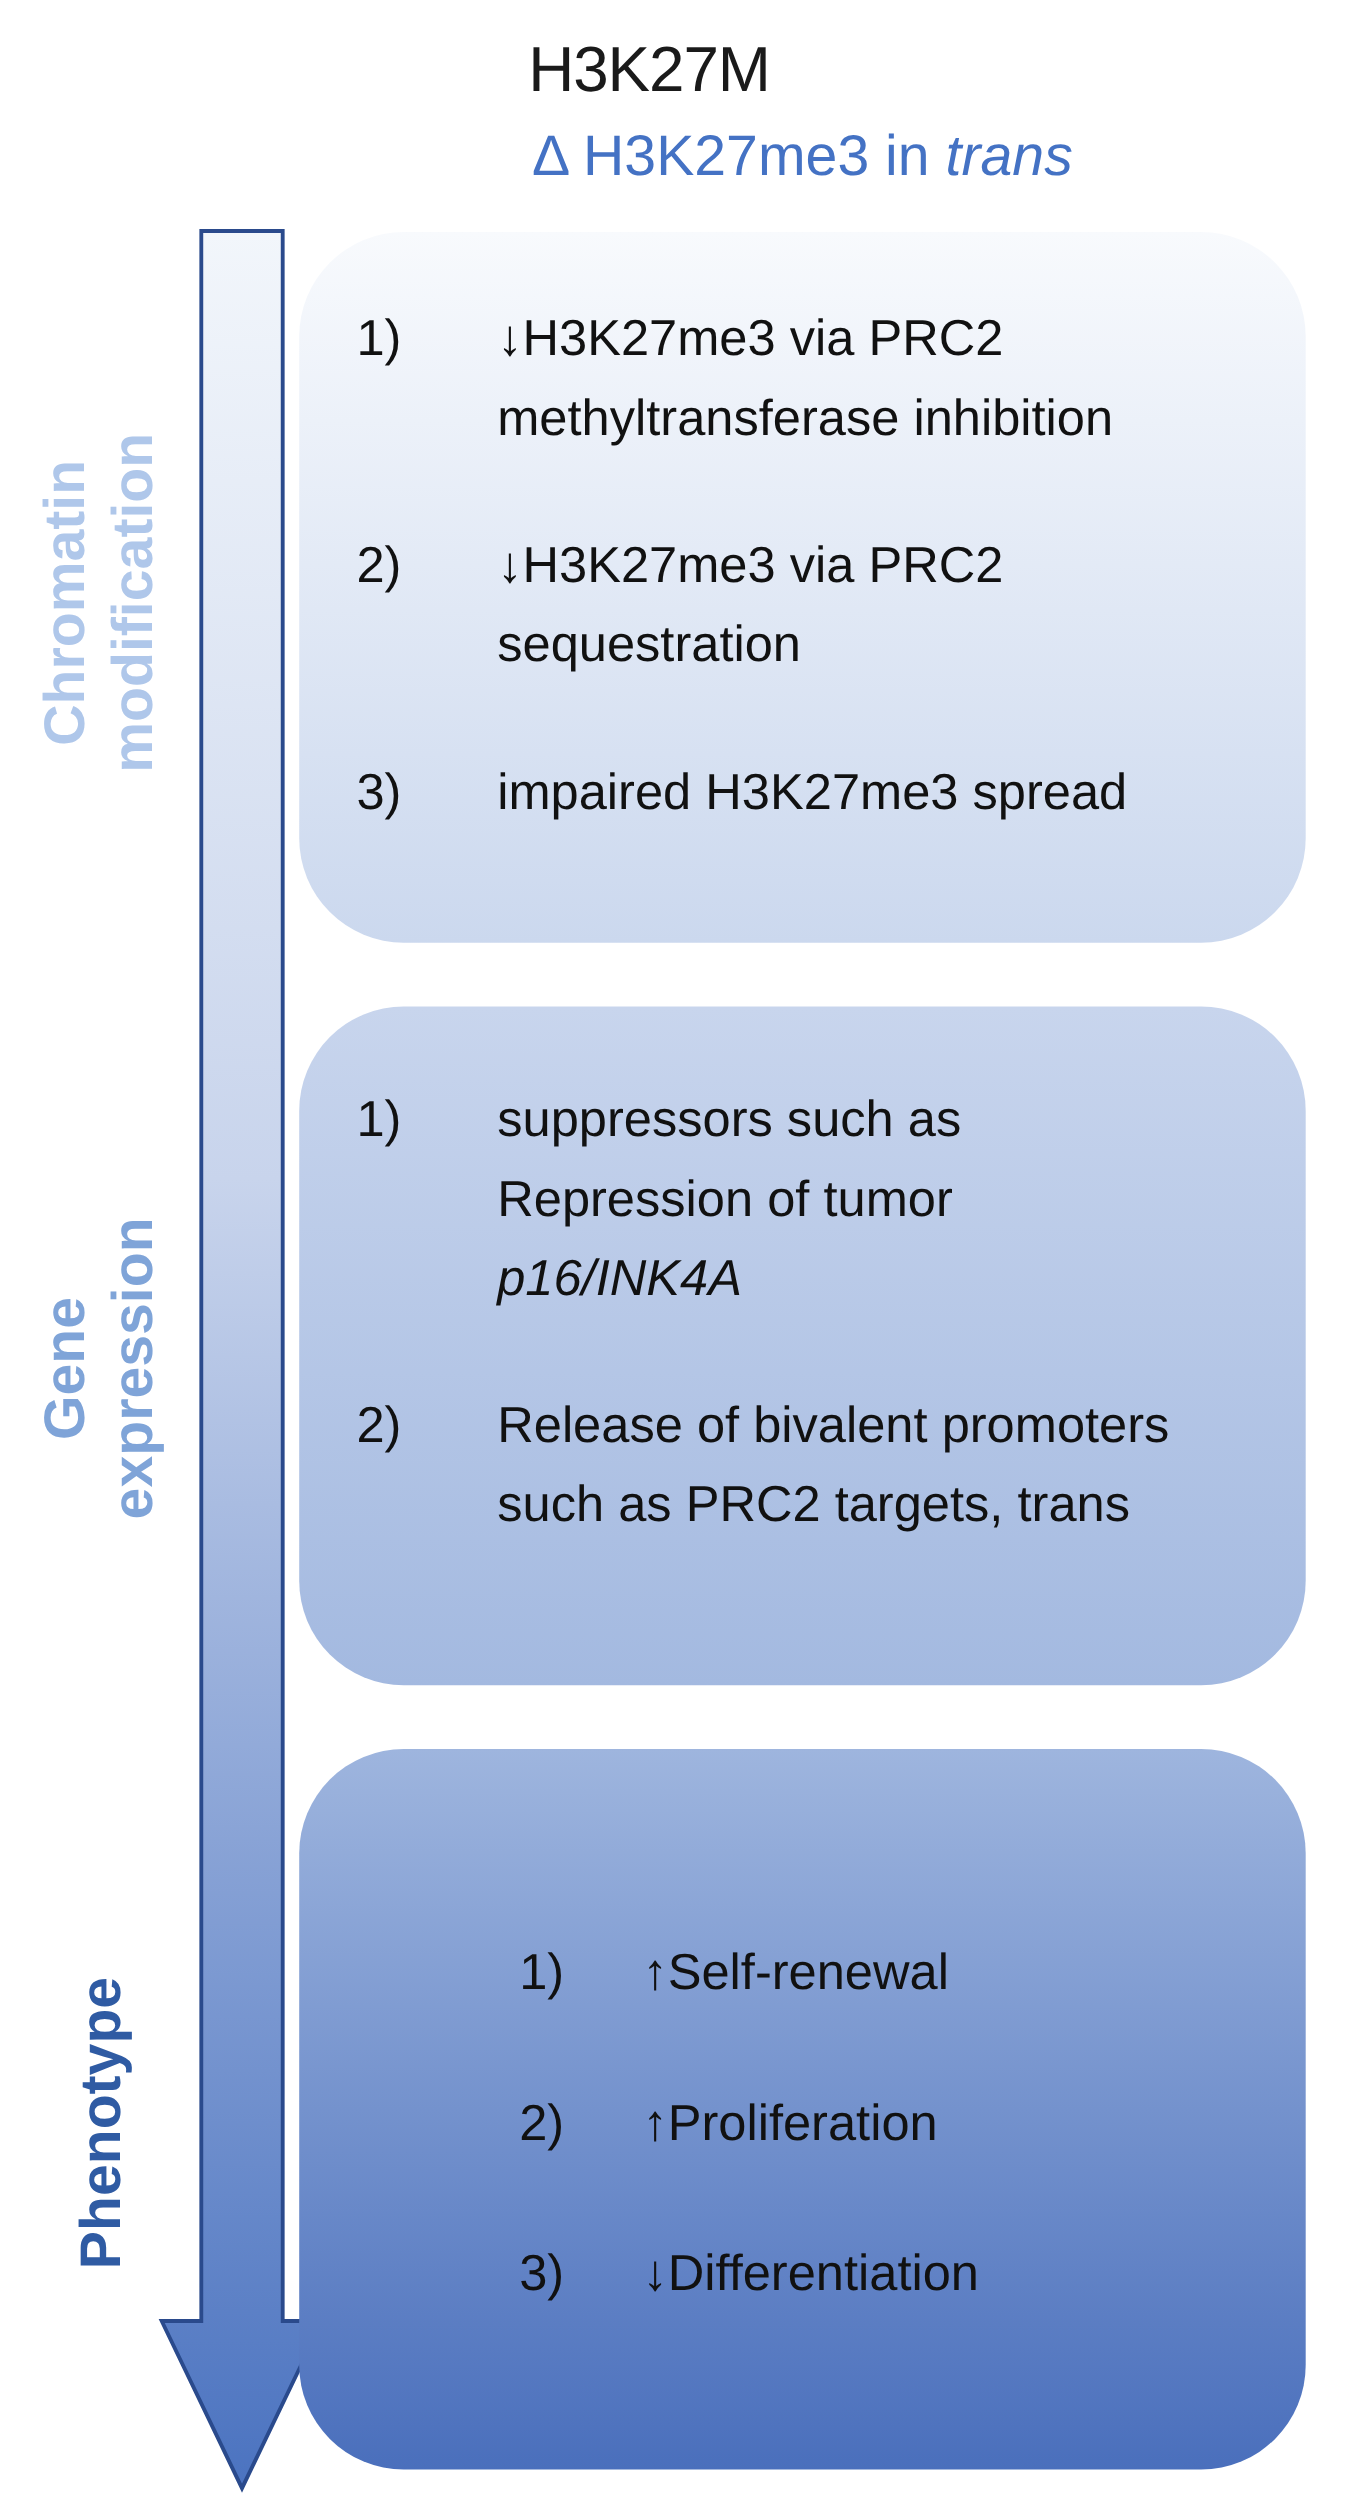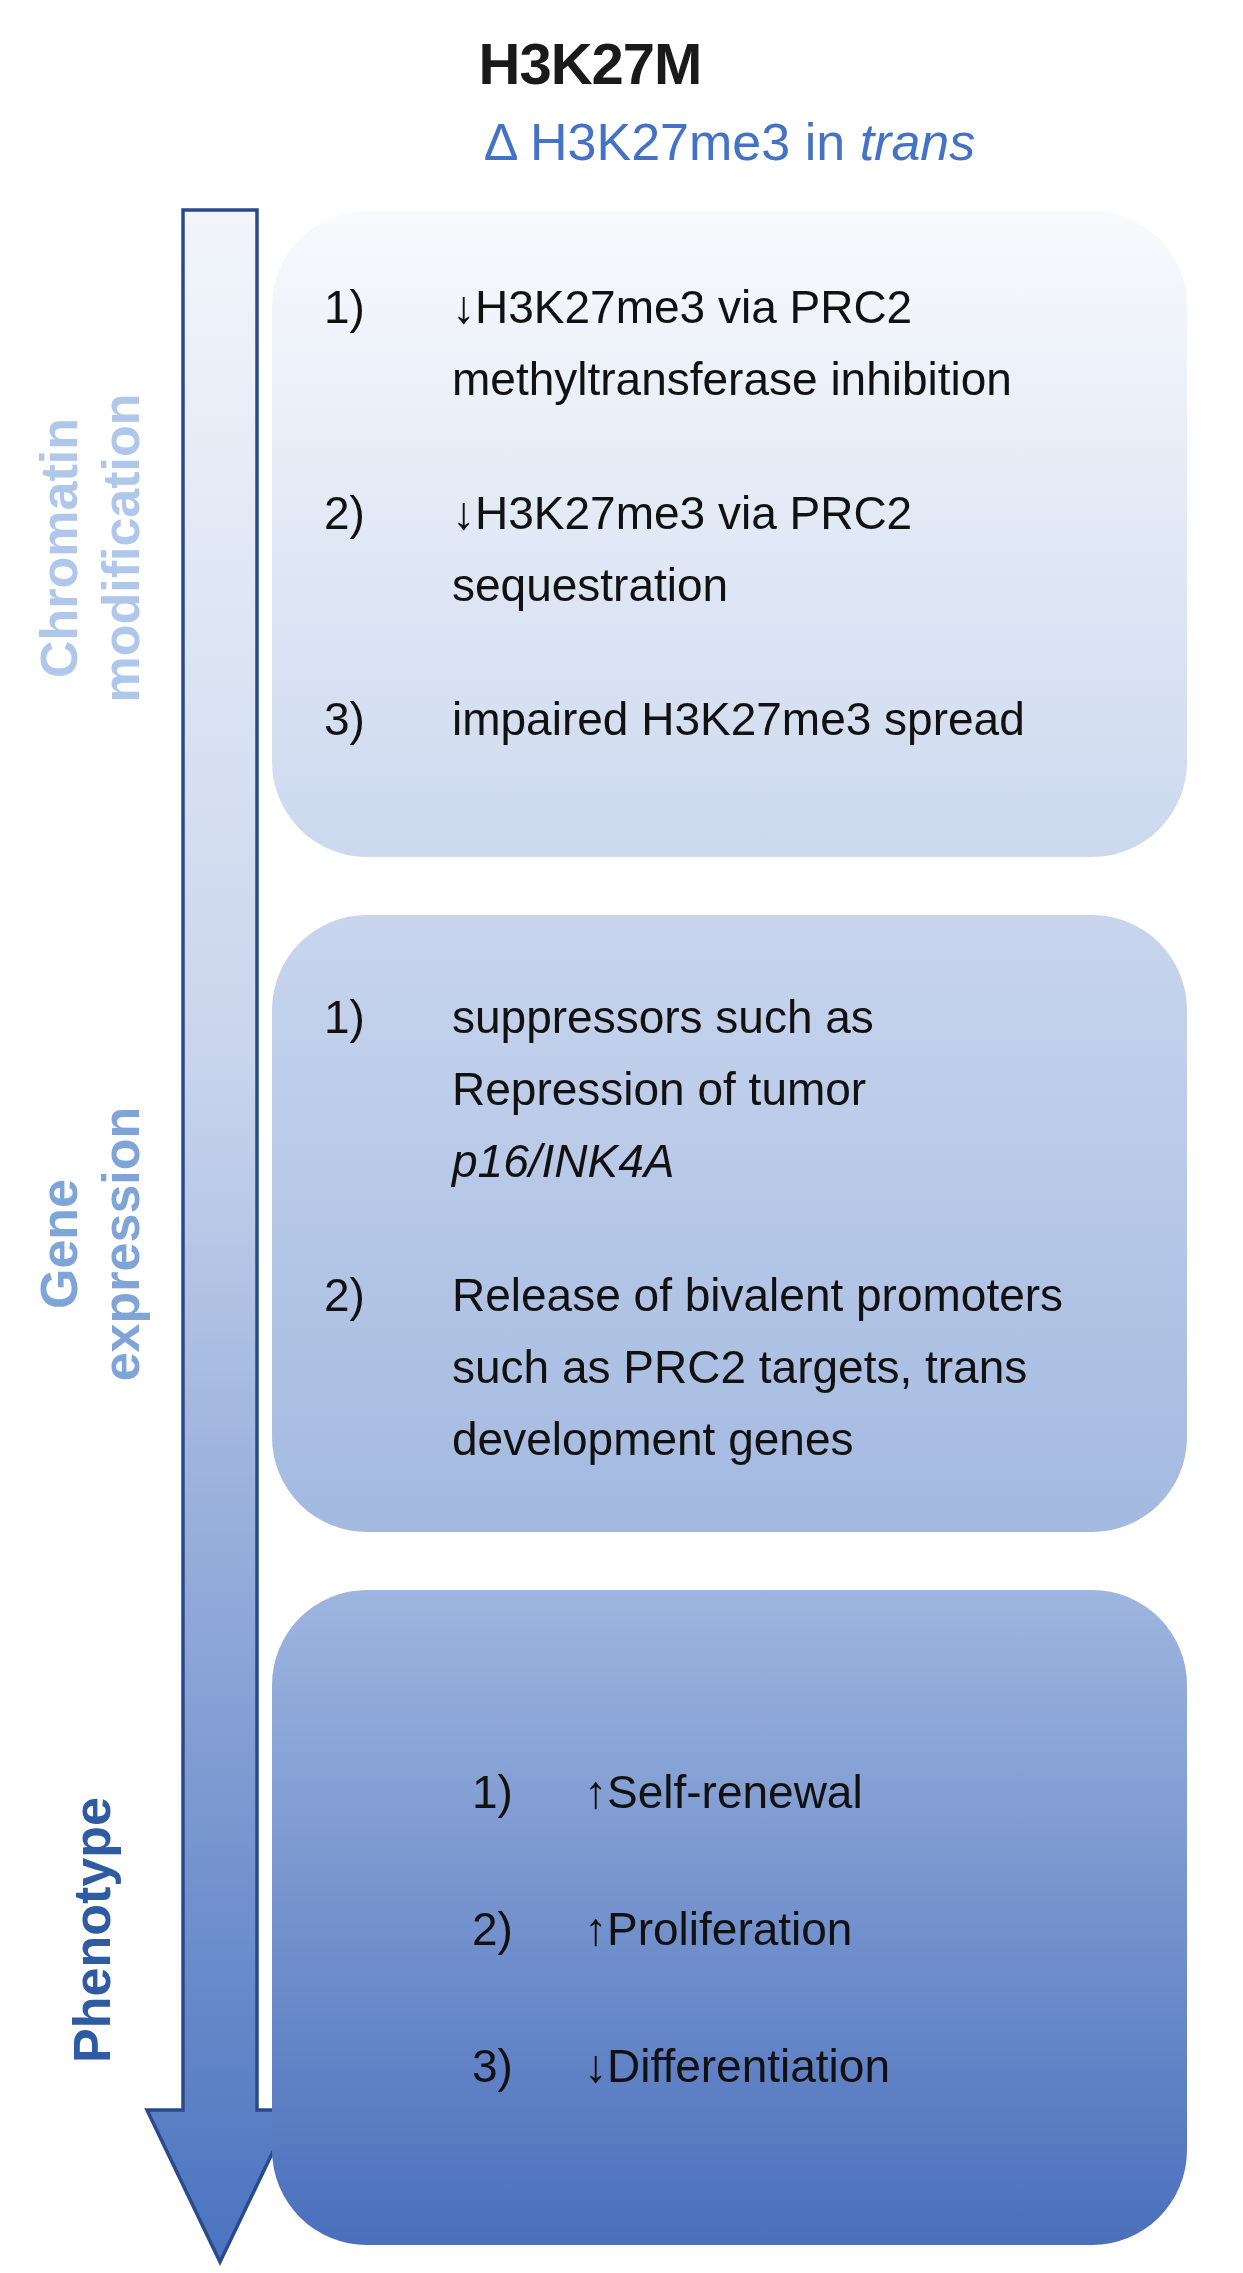--- a/index.html
+++ b/index.html
@@ -2,21 +2,21 @@
 <html style="--background: #ffffff; --title-text: #1a1a1a; --subtitle-blue: #4472C4; --body-text: #111111; --label-chromatin: #AFC7EA; --label-gene: #7FA4D8; --label-phenotype: #2F5BA3; --arrow-border: #2A4A8C; --arrow-top: #F2F6FB; --arrow-mid: #C8D4EC; --arrow-bottom: #4B73C0; --box1-top: #F8FAFD; --box1-bottom: #CBD8EE; --box2-top: #C8D5ED; --box2-bottom: #A3B9E0; --box3-top: #9EB5DE; --box3-bottom: #4A6FBC;"><head>
 <meta charset="utf-8">
 <style>
   html,body{margin:0;padding:0;background:#fff;}
   .canvas{
     position:relative;width:1243px;height:2273px;background:var(--background,#fff);
     font-family:"Liberation Sans","DejaVu Sans",sans-serif;overflow:hidden;
   }
   .title{
     position:absolute;left:0;top:30px;width:1180px;text-align:center;
-    font-size:58px;font-weight:bold;letter-spacing:-1px;color:var(--title-text,#1a1a1a);
+    font-size:58px;font-weight:normal;letter-spacing:-1px;color:var(--title-text,#1a1a1a);
   }
   .subtitle{
     position:absolute;left:272px;top:112px;width:915px;text-align:center;
     font-size:52px;color:var(--subtitle-blue,#4472C4);white-space:nowrap;
   }
   .subtitle .em{font-style:italic;margin-left:0.28em;}
   .side-label{
     position:absolute;font-weight:bold;font-size:52px;line-height:62px;
     text-align:center;transform:rotate(-90deg);white-space:nowrap;
   }
@@ -106,21 +106,20 @@
         <span>suppressors such as</span>
         <span>Repression of tumor</span>
         <span class="italic">p16/INK4A</span>
       </div>
     </div>
     <div class="item">
       <span class="num">2)</span>
       <div class="lines">
         <span>Release of bivalent promoters</span>
         <span>such as PRC2 targets, trans</span>
-        <span>development genes</span>
       </div>
     </div>
   </div>
 
   <div class="box" id="box-3">
     <div class="item">
       <span class="num">1)</span>
       <div class="lines">
         <span>↑Self-renewal</span>
       </div>

